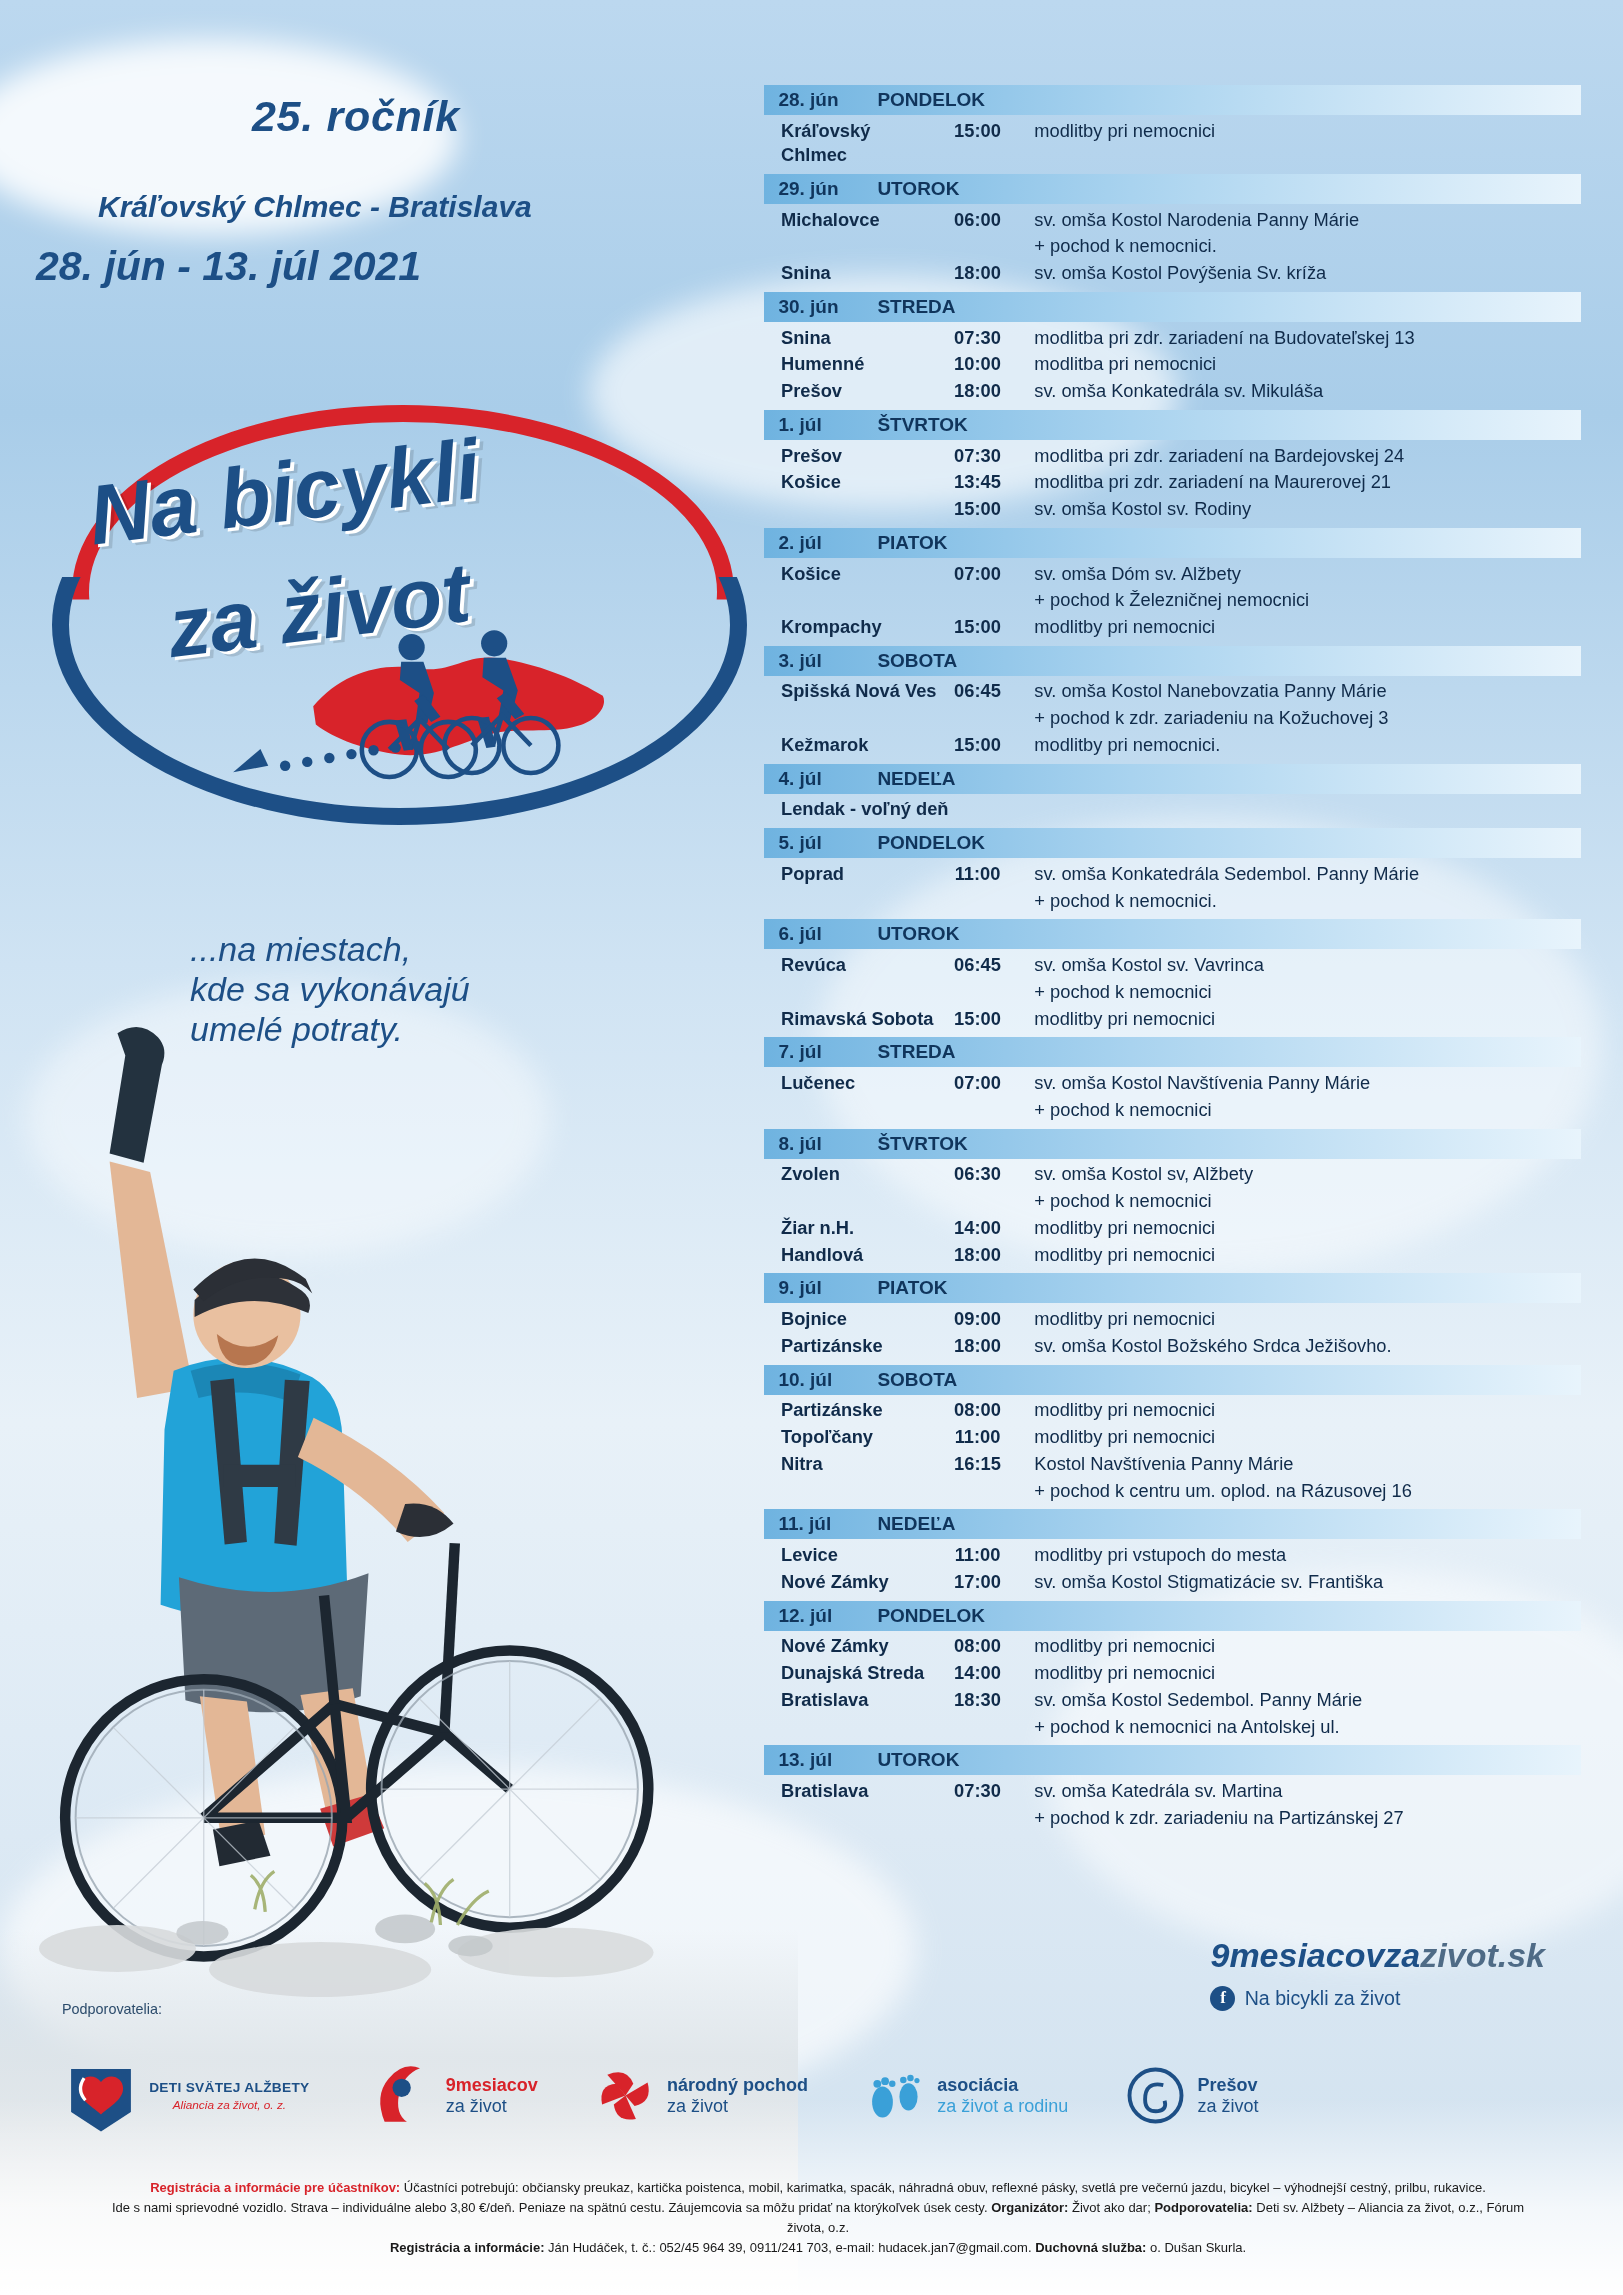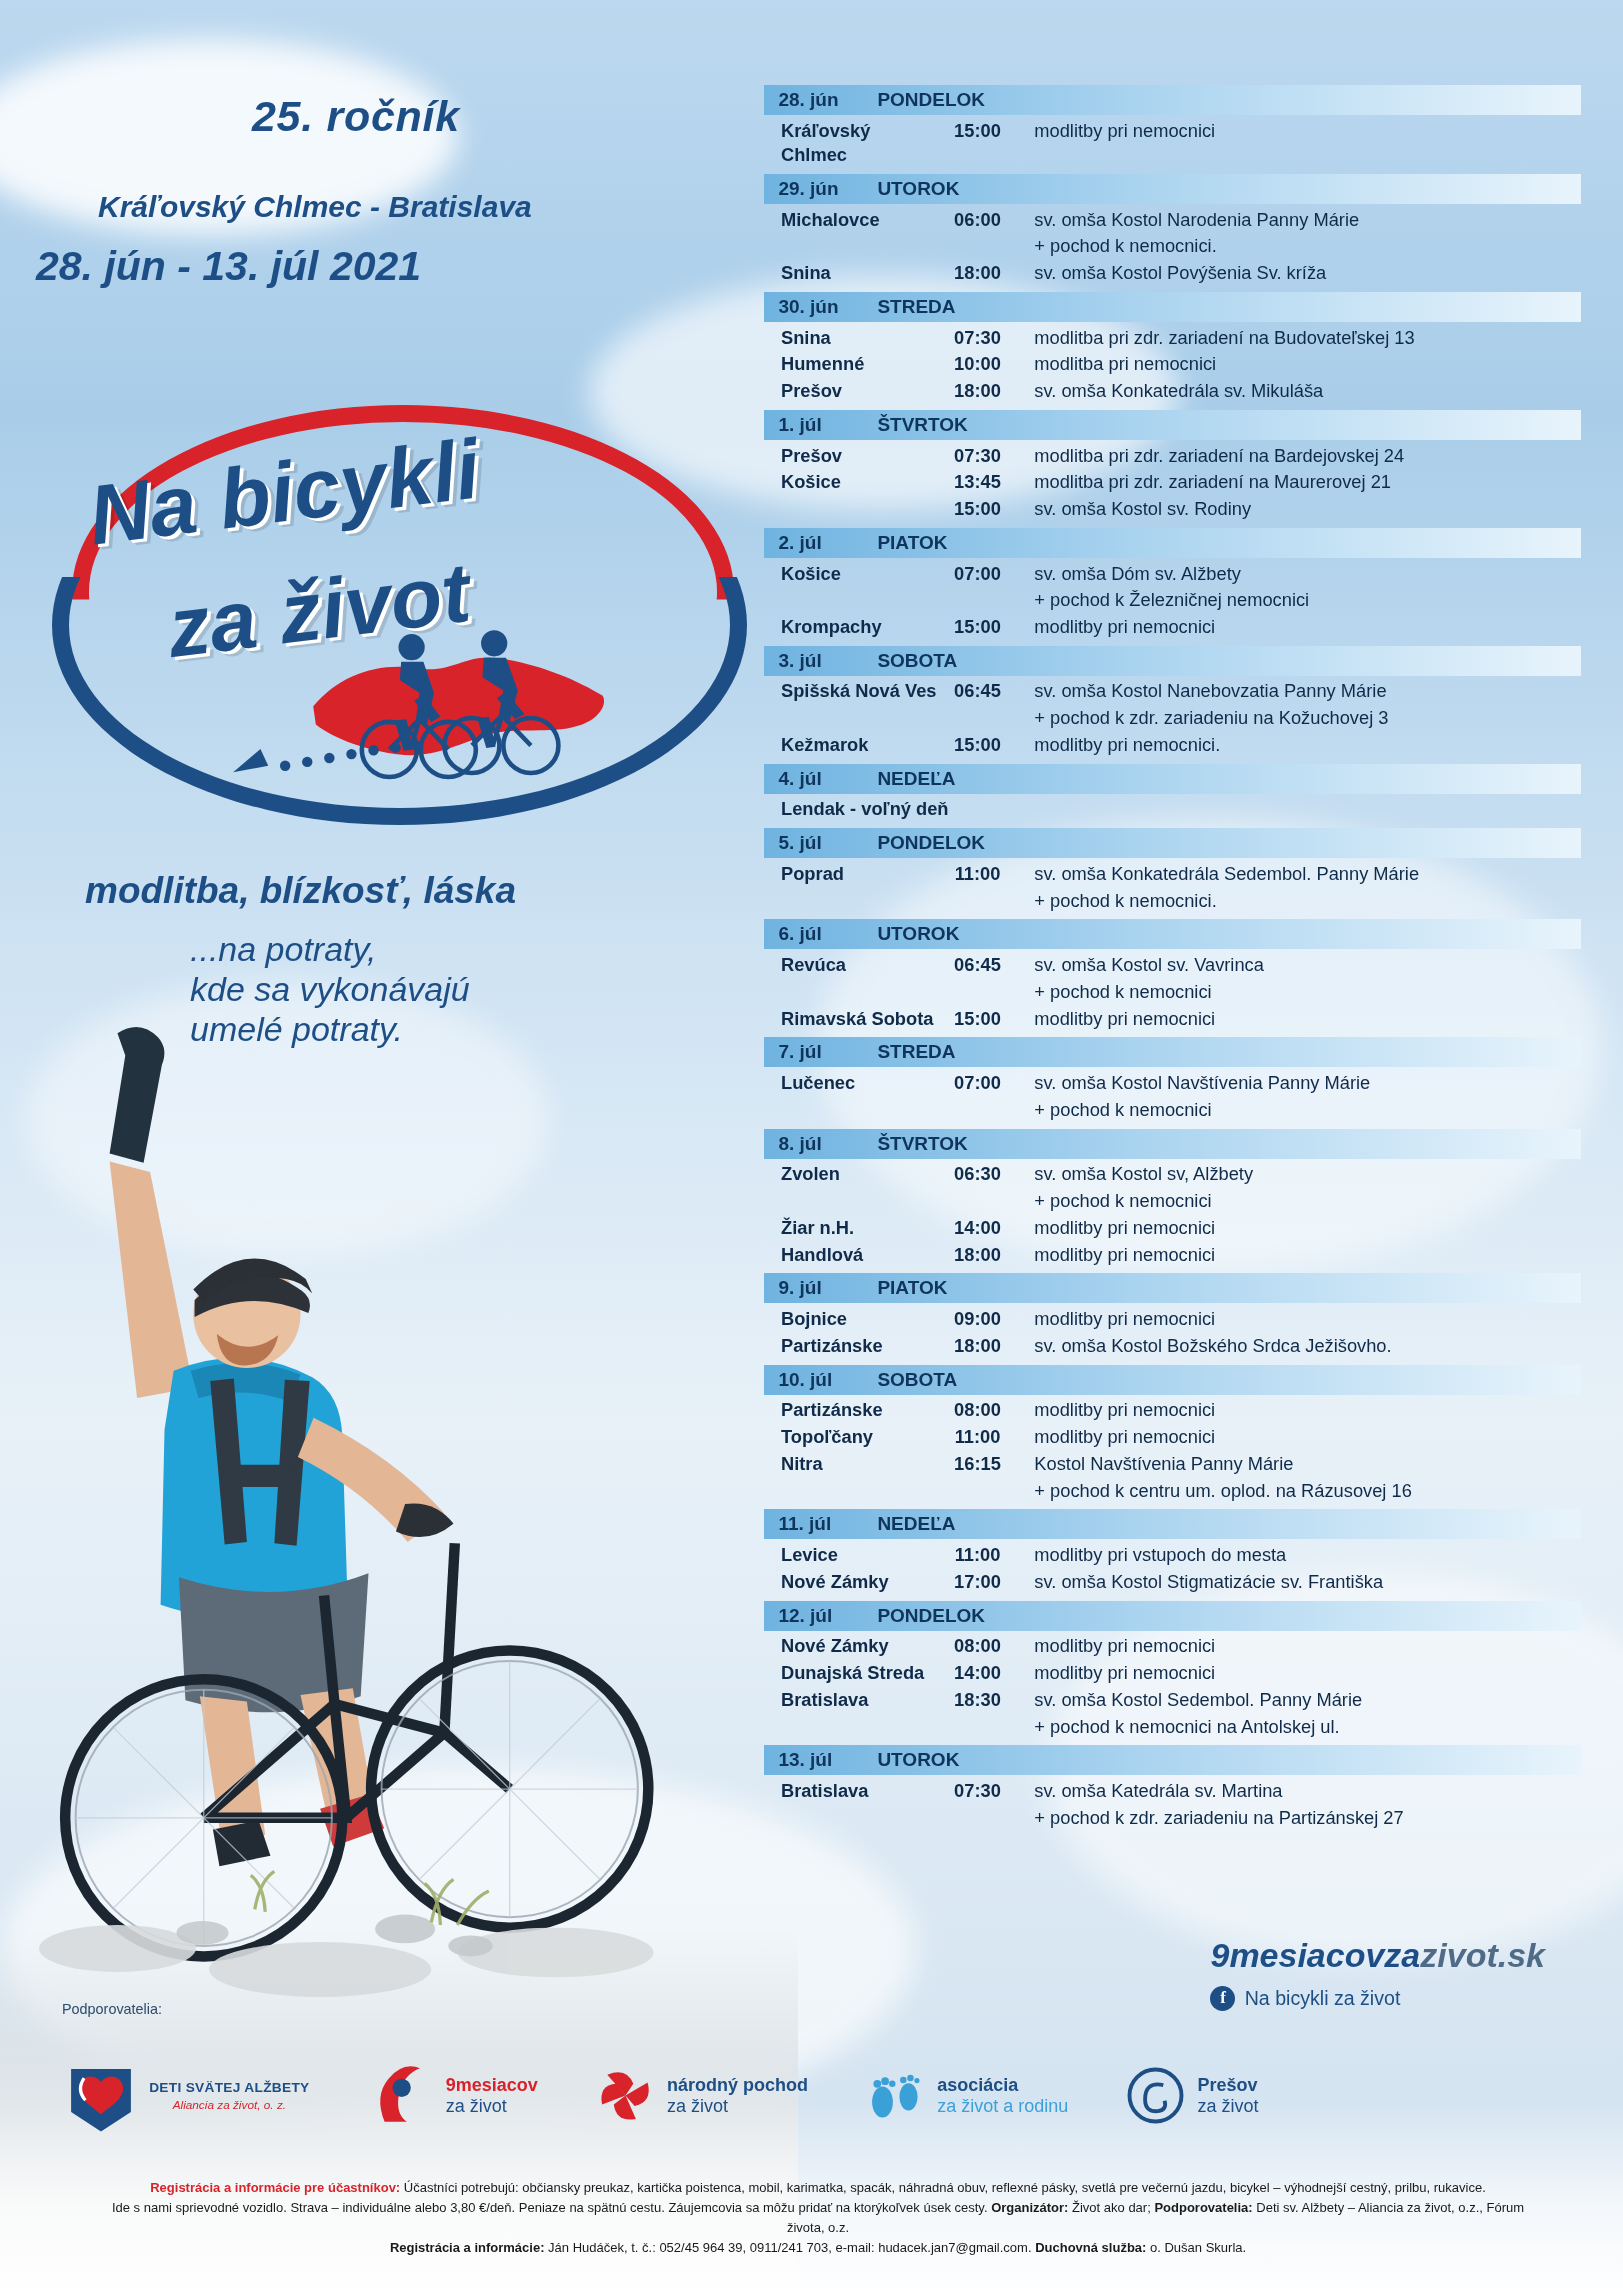--- a/index.html
+++ b/index.html
@@ -153,23 +153,22 @@
           <circle cx="96" cy="52" r="8"></circle>
           <path d="M70 52 L16 62 L58 26 Z"></path>
         </g>
       </svg>
     </div>
 
     <div class="logo-t1">Na bicykli</div>
     <div class="logo-t2">za život</div>
   </div>
 
-  <div class="slogan1">modlitba, blízkosť, láska</div>
   <div class="slogan2">
-    <div>...na potraty,</div>
+    <div>...na miestach,</div>
     <div>kde sa vykonávajú</div>
     <div>umelé potraty.</div>
   </div>
 
   <div class="photo">
     <svg viewBox="0 0 1060 1520" xmlns="http://www.w3.org/2000/svg">
       <defs>
         <linearGradient id="skyg" x1="0" y1="0" x2="0" y2="1">
           <stop offset="0%" stop-color="#b9d7ee" stop-opacity="0"></stop>
           <stop offset="100%" stop-color="#dfe8ee" stop-opacity="0"></stop>

